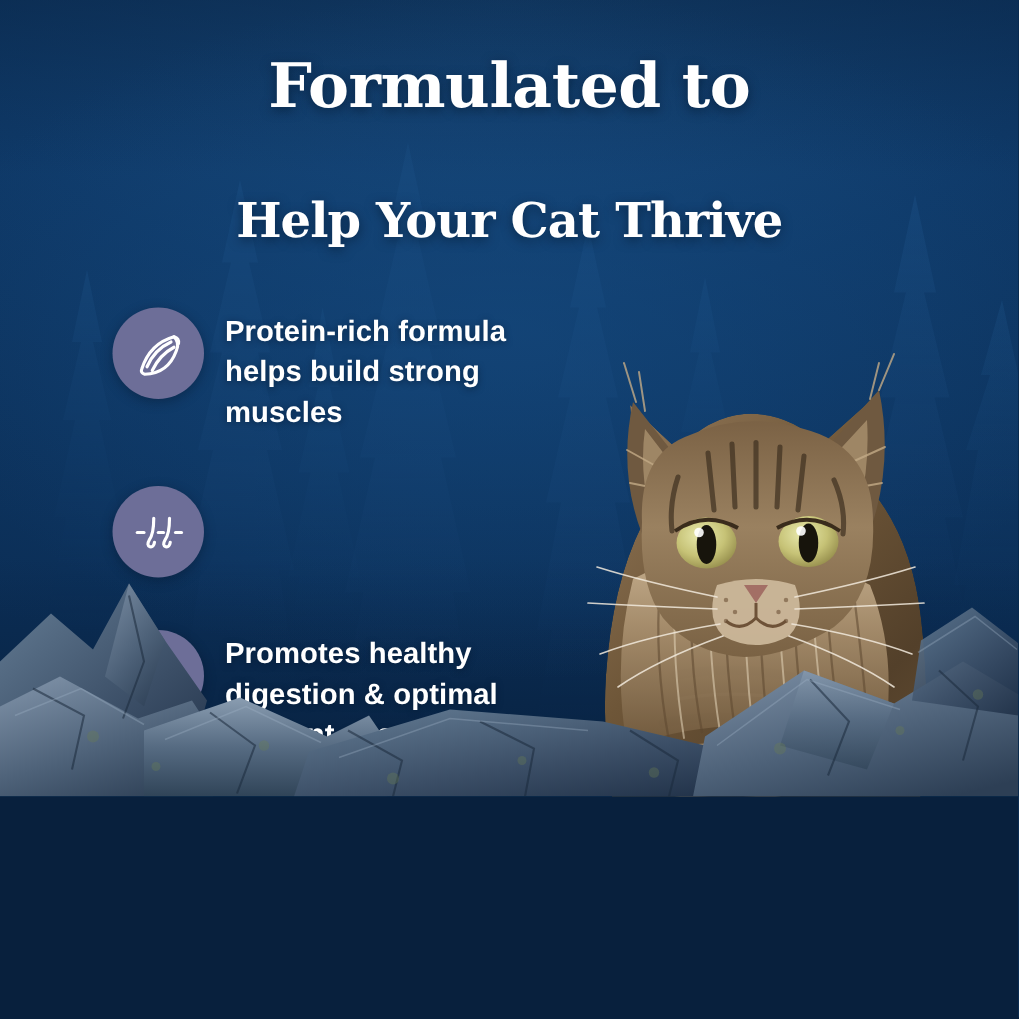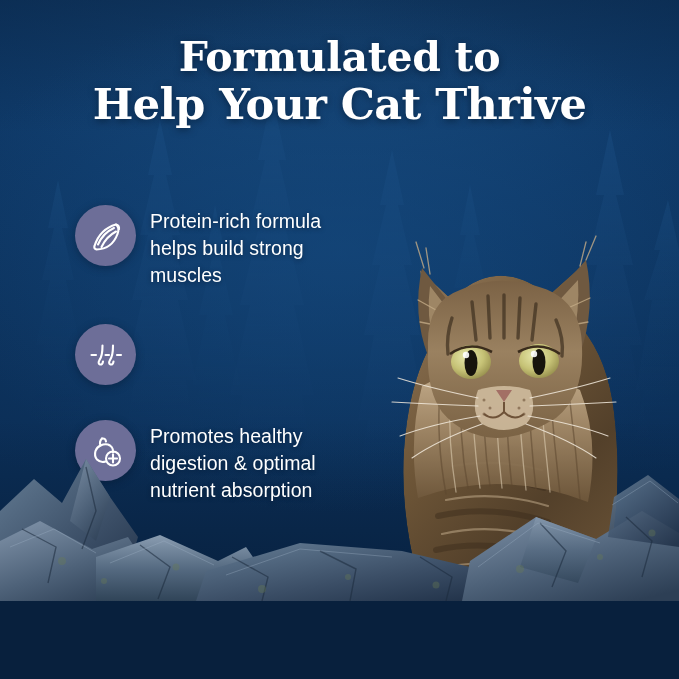--- a/index.html
+++ b/index.html
@@ -8,21 +8,21 @@
     padding: 0;
     background: #08203d;
   }
   body {
     font-family: "Liberation Sans", sans-serif;
   }
 
   #ad-card {
     position: relative;
     width: 679px;
-    height: 601px;
+    height: 531px;
     overflow: hidden;
     background: #0e3866;
     user-select: none;
   }
 
   
   .bg-base {
     position: absolute;
     inset: 0;
     background:
@@ -45,21 +45,21 @@
     width: 679px;
     text-align: center;
     color: #ffffff;
     font-family: "DejaVu Serif", "Liberation Serif", serif;
     font-weight: bold;
     font-size: 41px;
     line-height: 47px;
     letter-spacing: -0.3px;
     text-shadow: 0 2px 7px rgba(4,20,40,0.55);
   }
-  .headline .l2 { font-size: 43px; letter-spacing: -0.6px; }
+  .headline .l2 { font-size: 32px; letter-spacing: -0.6px; margin-top: 43px; }
 
   
   .benefits {
     position: absolute;
     top: 205px;
     left: 75px;
     width: 275px;
   }
   .benefit {
     display: flex;
@@ -77,21 +77,21 @@
     justify-content: center;
     box-shadow: 0 2px 8px rgba(4,18,38,0.38);
   }
   .benefit-icon svg { display: block; }
   .benefit-text {
     margin-left: 14px;
     padding-top: 3px;
     color: #ffffff;
     font-size: 19.5px;
     line-height: 27px;
-    font-weight: 400;
+    font-weight: 700;
     letter-spacing: 0.05px;
     text-shadow: 0 1px 4px rgba(4,20,40,0.5);
   }
 
   
   .cat-layer {
     position: absolute;
     left: 300px;
     top: 150px;
     width: 400px;

